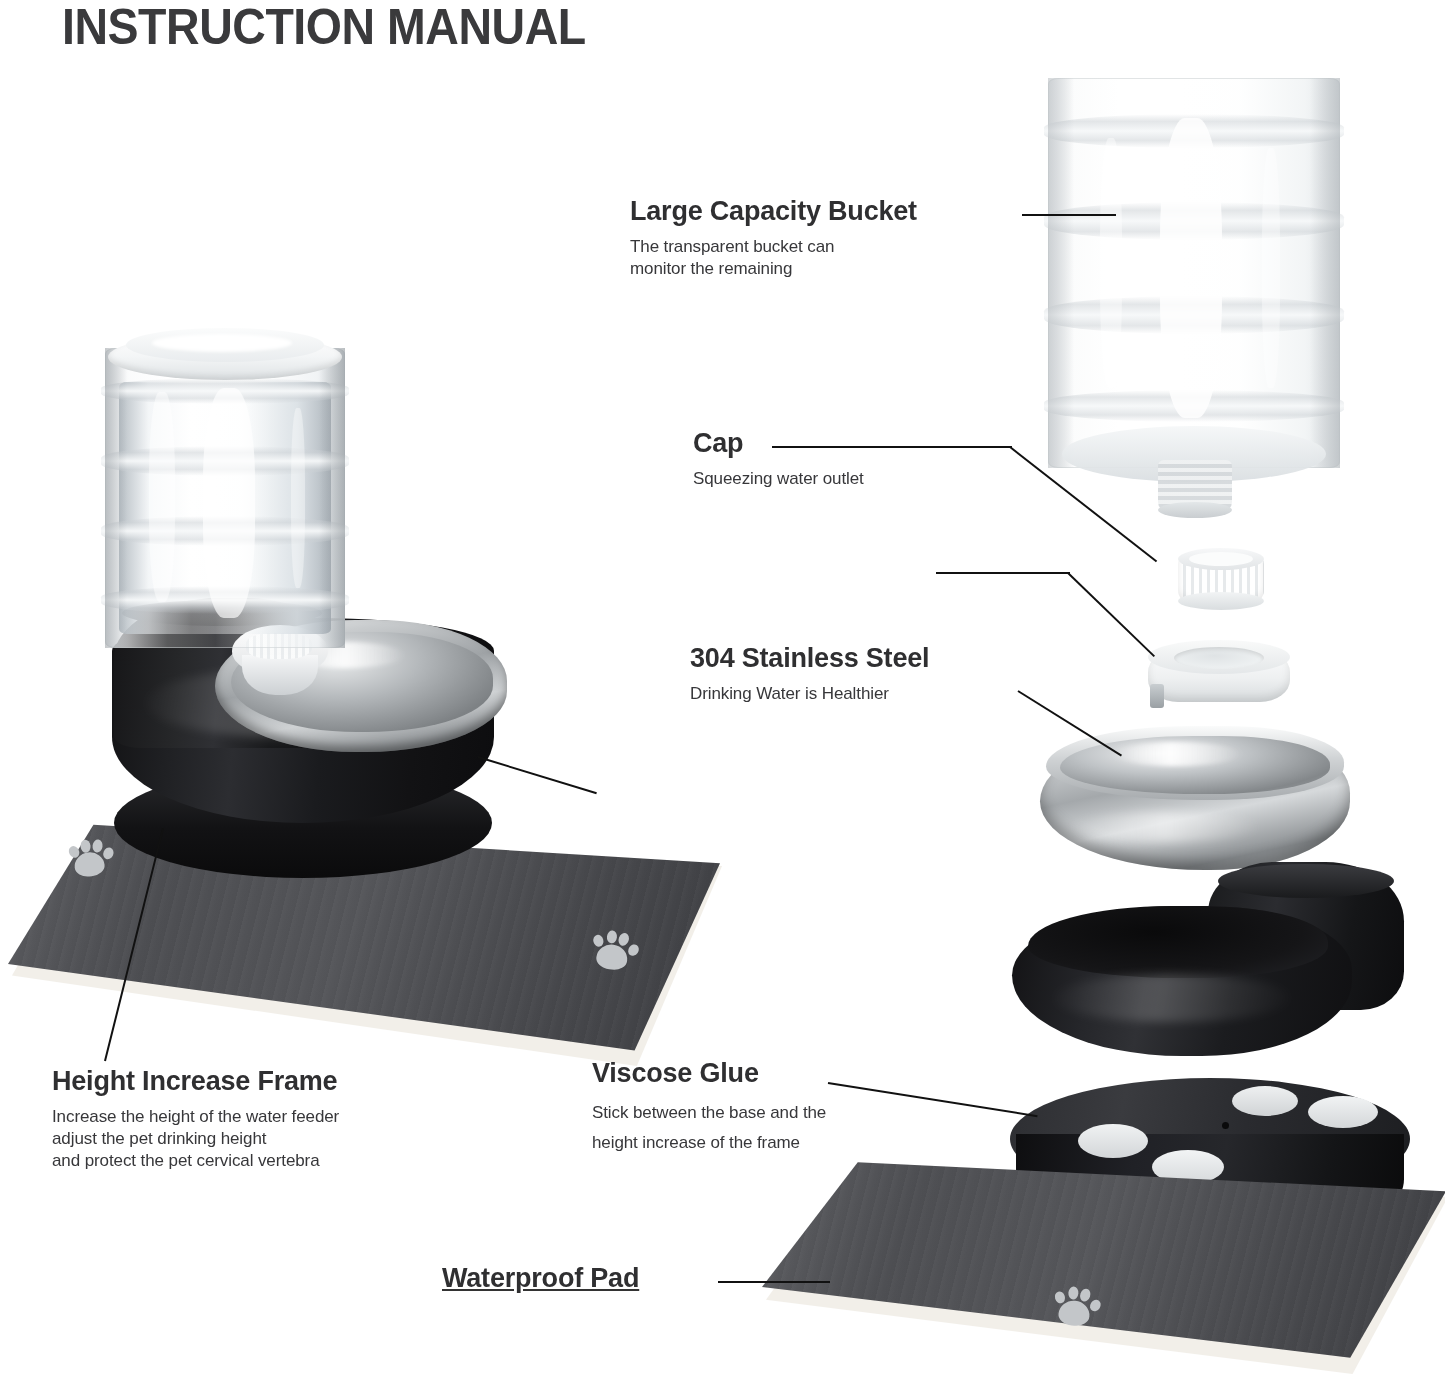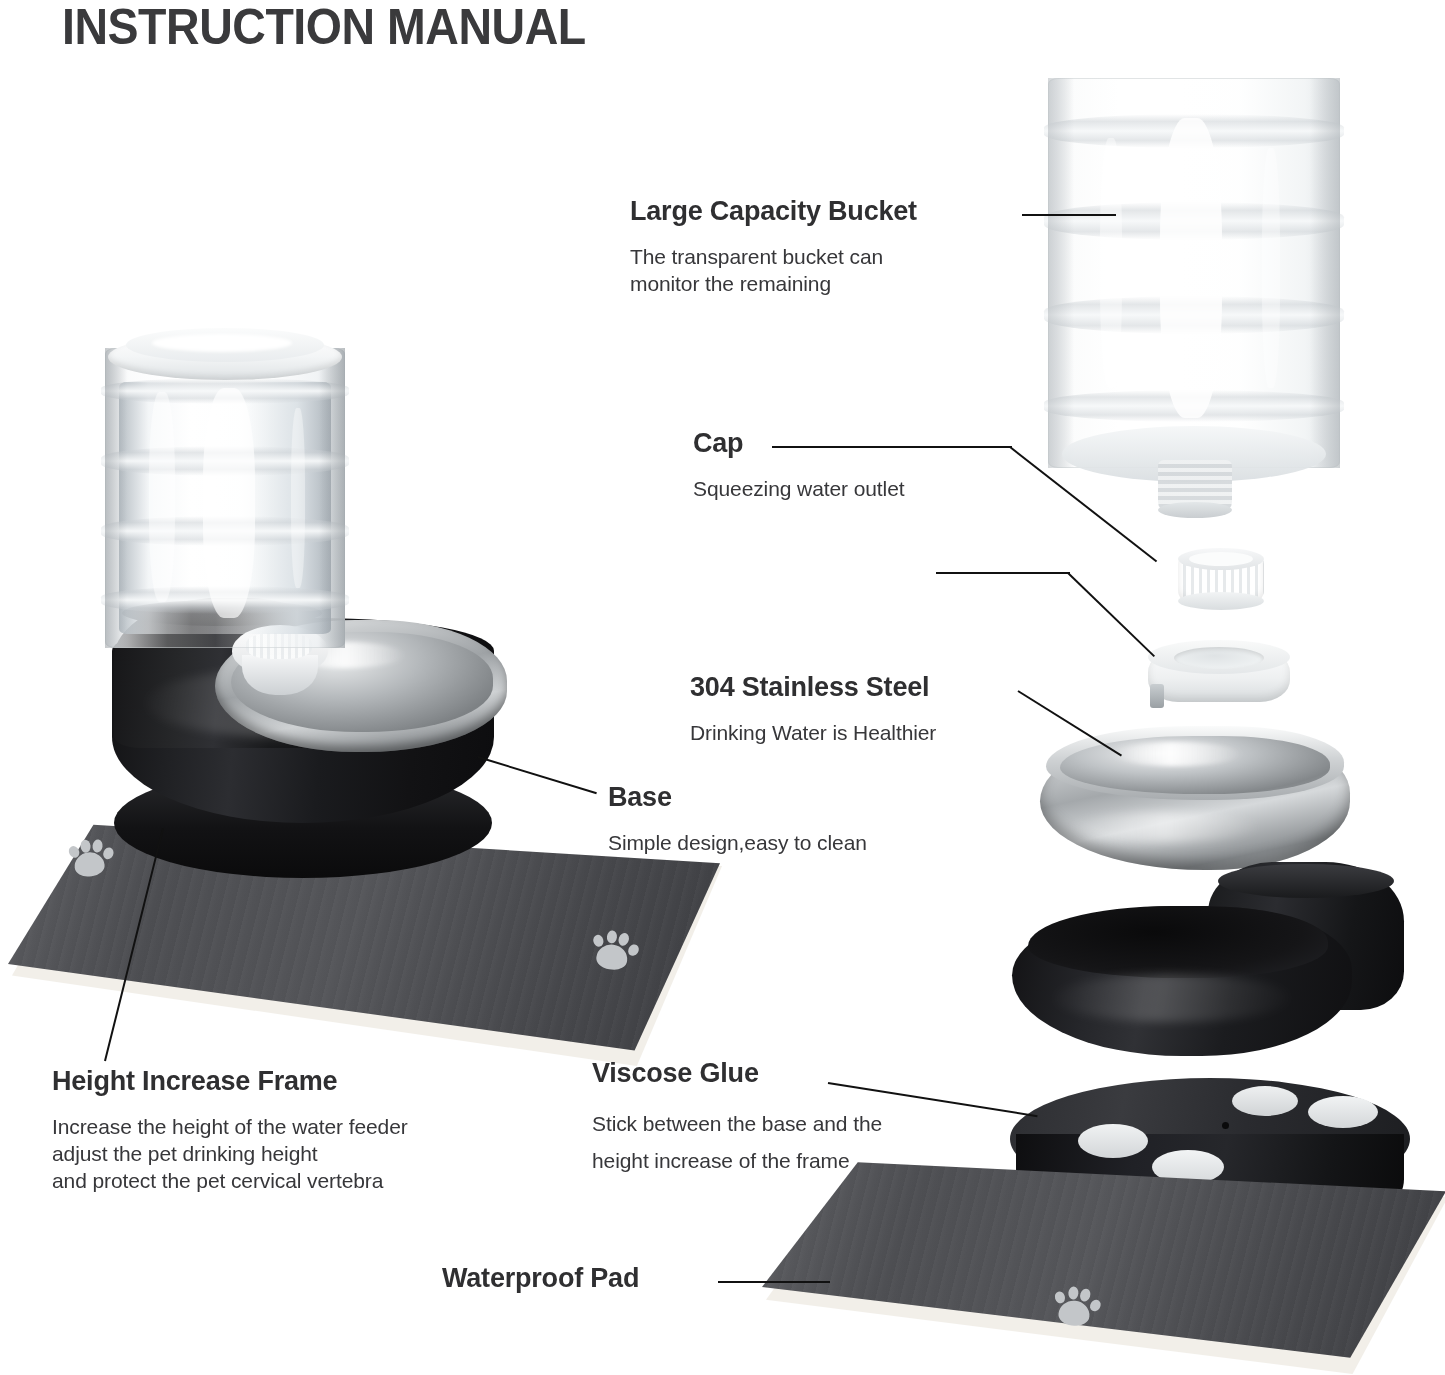--- a/index.html
+++ b/index.html
@@ -25,22 +25,22 @@
     white-space:nowrap;
   }
 
   
   .callout{white-space:nowrap;}
   .callout .hd{
     font-size:27px;font-weight:bold;color:#2f2f31;
     letter-spacing:-0.2px;line-height:1.15;
   }
   .callout .ds{
-    font-size:21px;font-weight:normal;color:#37373a;
-    line-height:1.28;margin-top:17px;letter-spacing:-0.1px;
+    font-size:17px;font-weight:normal;color:#37373a;
+    line-height:1.28;margin-top:9px;letter-spacing:-0.1px;
   }
   .callout .ds div{white-space:nowrap;}
   .callout.loose .ds{line-height:1.75;}
 
   
   .lead{background:#111;transform-origin:left center;height:2px;}
 
   
 
   
@@ -413,50 +413,44 @@
   </div>
 
   <div class="abs callout" style="left:693px;top:428px;">
     <div class="hd">Cap</div>
     <div class="ds">
       <div>Squeezing water outlet</div>
     </div>
   </div>
 
 
-  <div class="abs callout" style="left:690px;top:672px;">
+  <div class="abs callout" style="left:690px;top:643px;">
     <div class="hd">304 Stainless Steel</div>
     <div class="ds">
       <div>Drinking Water is Healthier</div>
     </div>
   </div>
 
-  <div class="abs callout" style="left:608px;top:782px;">
-    <div class="hd">Base</div>
-    <div class="ds">
-      <div>Simple design,easy to clean</div>
-    </div>
-  </div>
 
   <div class="abs callout loose" style="left:592px;top:1058px;">
     <div class="hd">Viscose Glue</div>
     <div class="ds">
       <div>Stick between the base and the</div>
       <div>height increase of the frame</div>
     </div>
   </div>
 
   <div class="abs callout" style="left:52px;top:1066px;">
     <div class="hd">Height Increase Frame</div>
     <div class="ds">
       <div>Increase the height of the water feeder</div>
       <div>adjust the pet drinking height</div>
       <div>and protect the pet cervical vertebra</div>
     </div>
   </div>
 
-  <div class="abs callout" style="left:442px;top:1263px;">
+  <div class="abs callout" style="left:442px;top:1263px;text-decoration:underline;">
     <div class="hd">Waterproof Pad</div>
     <div class="ds">
     </div>
   </div>
 
 </div>
 
 </body></html>

